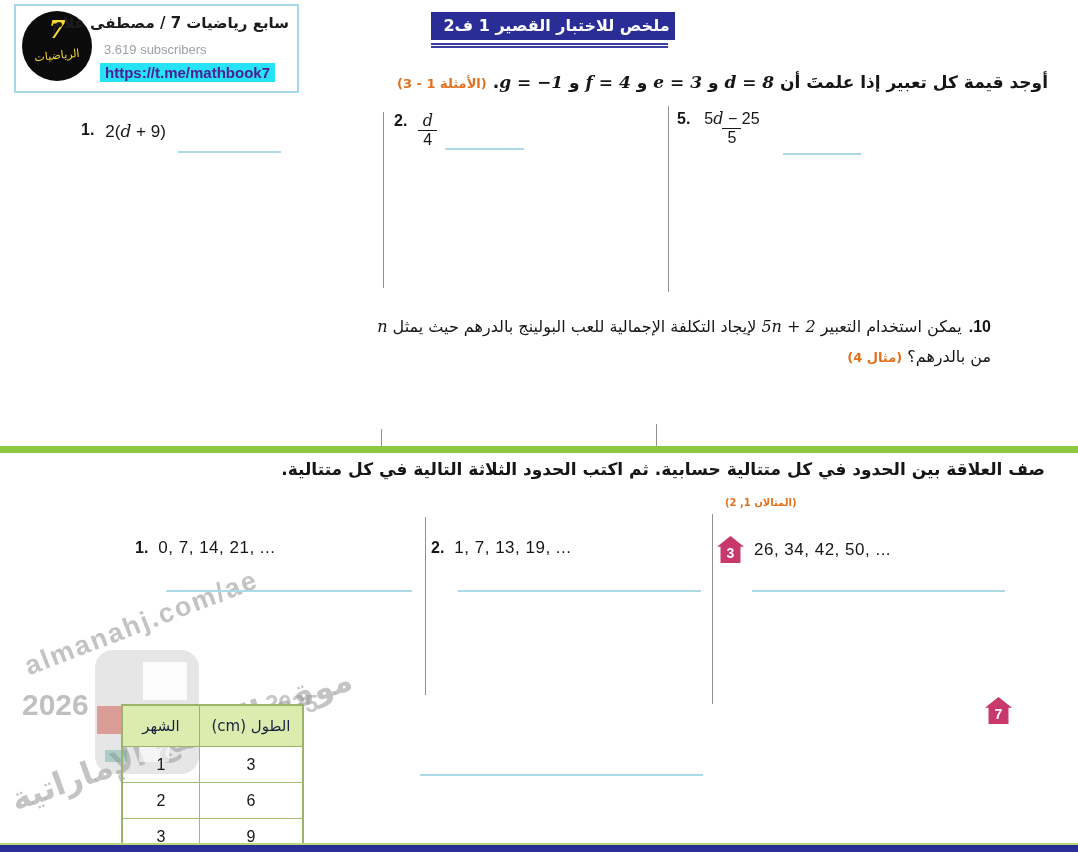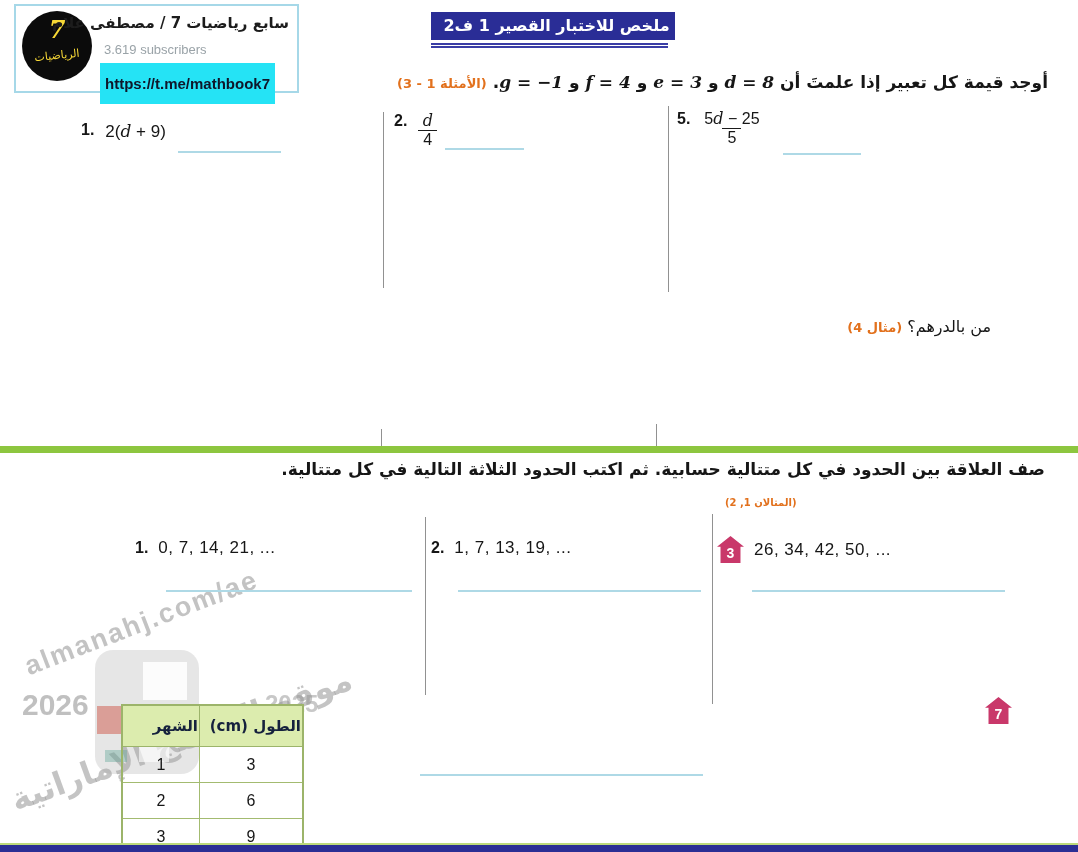--- a/index.html
+++ b/index.html
@@ -11,22 +11,22 @@
 
   
   .card{left:14px;top:4px;width:281px;height:85px;border:2px solid #a6d8e8;background:#fff;}
   .logo{position:absolute;left:6px;top:5px;width:70px;height:70px;border-radius:50%;background:#0b0b0b;}
   .logo-7{position:absolute;left:0;top:7px;width:100%;text-align:center;color:#f7d836;
           font-family:"DejaVu Serif",serif;font-style:italic;font-weight:bold;font-size:24px;line-height:1;}
   .logo-ar{position:absolute;left:0;top:38px;width:100%;text-align:center;color:#f7d836;
            font-size:11px;transform:rotate(-6deg);}
   .ch-name{position:absolute;right:8px;top:8px;direction:rtl;font-size:15px;font-weight:bold;color:#1c1c1c;white-space:nowrap;}
   .ch-subs{position:absolute;left:88px;top:36px;font-size:13px;color:#9aa3a8;font-family:"Liberation Sans",sans-serif;}
-  .ch-link{position:absolute;left:84px;top:57px;background:#25e3f5;color:#0f172a;font-weight:bold;
-           font-size:15px;padding:12px 5px;font-family:"Liberation Sans",sans-serif;text-align:center;}
+  .ch-link{position:absolute;left:84px;top:57px;background:#25e3f5;color:#4c1d95;font-weight:bold;
+           font-size:15px;padding:1px 5px;font-family:"Liberation Sans",sans-serif;text-align:center;}
 
   
   .banner{left:431px;top:12px;width:237px;height:28px;background:#2a2d96;color:#fff;direction:rtl;
           font-weight:bold;font-size:16px;text-align:center;line-height:28px;white-space:nowrap;padding-left:7px;}
   .banner-u{left:431px;width:237px;height:2px;background:#3a3da5;}
 
   
   .instruction{left:300px;top:72px;width:748px;direction:rtl;text-align:right;font-weight:bold;
                font-size:17px;white-space:nowrap;}
   .seg-math{direction:ltr;unicode-bidi:isolate;font-family:"DejaVu Serif",serif;font-style:italic;}
@@ -57,22 +57,22 @@
   .house{position:relative;display:inline-block;width:27px;height:27px;background:#c9386a;
          clip-path:polygon(0 40%,50% 0,100% 40%,87% 40%,87% 100%,13% 100%,13% 40%);}
   .house-num{position:absolute;left:0;right:0;top:9px;text-align:center;color:#fff;font-weight:bold;
              font-size:14px;font-family:"Liberation Sans",sans-serif;}
   .p7text{left:315px;top:694px;width:662px;direction:rtl;text-align:right;font-size:16px;line-height:31px;}
   .p7text div{white-space:nowrap;}
 
   
   .mtable{left:121px;top:704px;border-collapse:collapse;z-index:1;position:absolute;
           font-family:"DejaVu Sans",sans-serif;}
-  .mtable th{background:#dcecae;border:1px solid #9cb46a;font-size:15px;font-weight:bold;
-             height:38px;direction:rtl;color:#15213d;text-align:right;}
+  .mtable th{background:#dcecae;border:1px solid #9cb46a;font-size:15px;font-weight:normal;
+             height:38px;direction:rtl;color:#15213d;}
   .mtable td{border:1px solid #a3bb70;height:33px;text-align:center;font-size:16px;background:transparent;
              font-family:"Liberation Sans",sans-serif;}
   .mtable .col-month{width:74px;}
   .mtable .col-len{width:100px;}
   .mtable{border:2px solid #9cb46a;}
 
   
   .wm-site{left:26px;top:652px;font-size:27px;letter-spacing:2px;transform:rotate(-21deg);
            transform-origin:left center;font-family:"Liberation Sans",sans-serif;color:rgba(135,135,135,0.5);}
   .wm-ar{left:12px;top:782px;font-size:32px;transform:rotate(-20deg);transform-origin:left center;
@@ -153,20 +153,23 @@
     </span>
   </div>
   <div class="c aline" style="left:783px;top:153px;width:78px"></div>
 
   <div class="vdiv" style="left:381px;top:429px;height:18px"></div>
   <div class="vdiv" style="left:656px;top:424px;height:23px"></div>
 
   
   <div class="c p10">
     <div>
+      <span class="plabel-ar">10.</span><span><span class="seg-ar">يمكن استخدام التعبير </span><span class="seg-math">5n + 2</span><span class="seg-ar"> لإيجاد التكلفة الإجمالية للعب البولينج بالدرهم حيث يمثل </span><span class="seg-math">n</span></span>
+    </div>
+    <div>
       <span>من بالدرهم؟ </span><span class="ref-inline">(مثال 4)</span>
     </div>
   </div>
 
   
   <div class="c greenbar"></div>
 
   
   <div class="c s2head">صف العلاقة بين الحدود في كل متتالية حسابية. ثم اكتب الحدود الثلاثة التالية في كل متتالية.</div>
   <div class="c s2ref">(المثالان 1‏, 2)</div>

